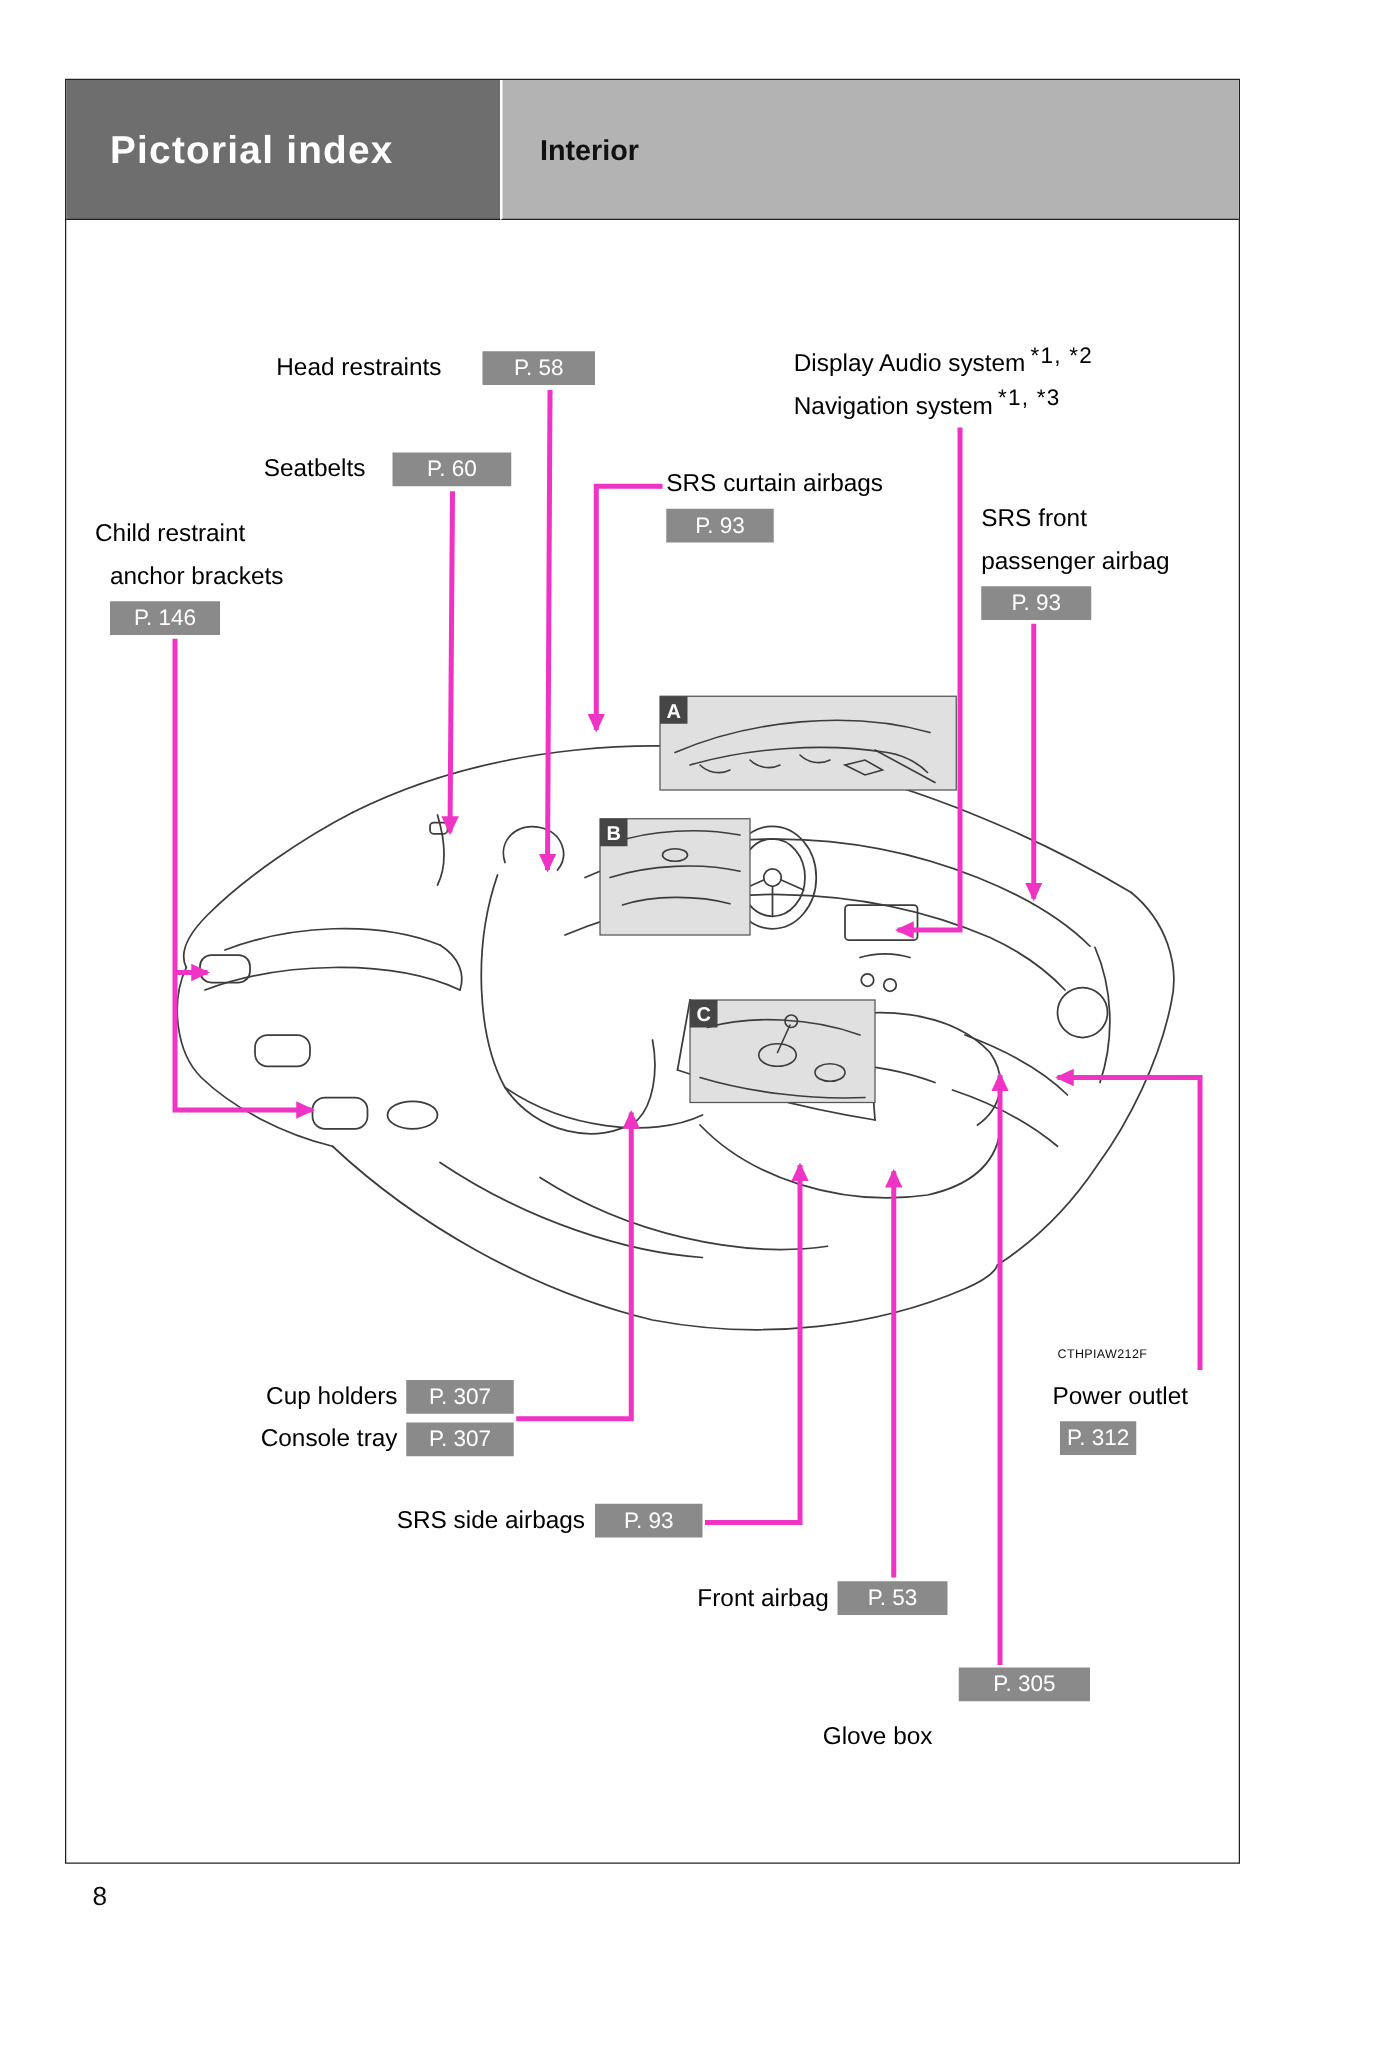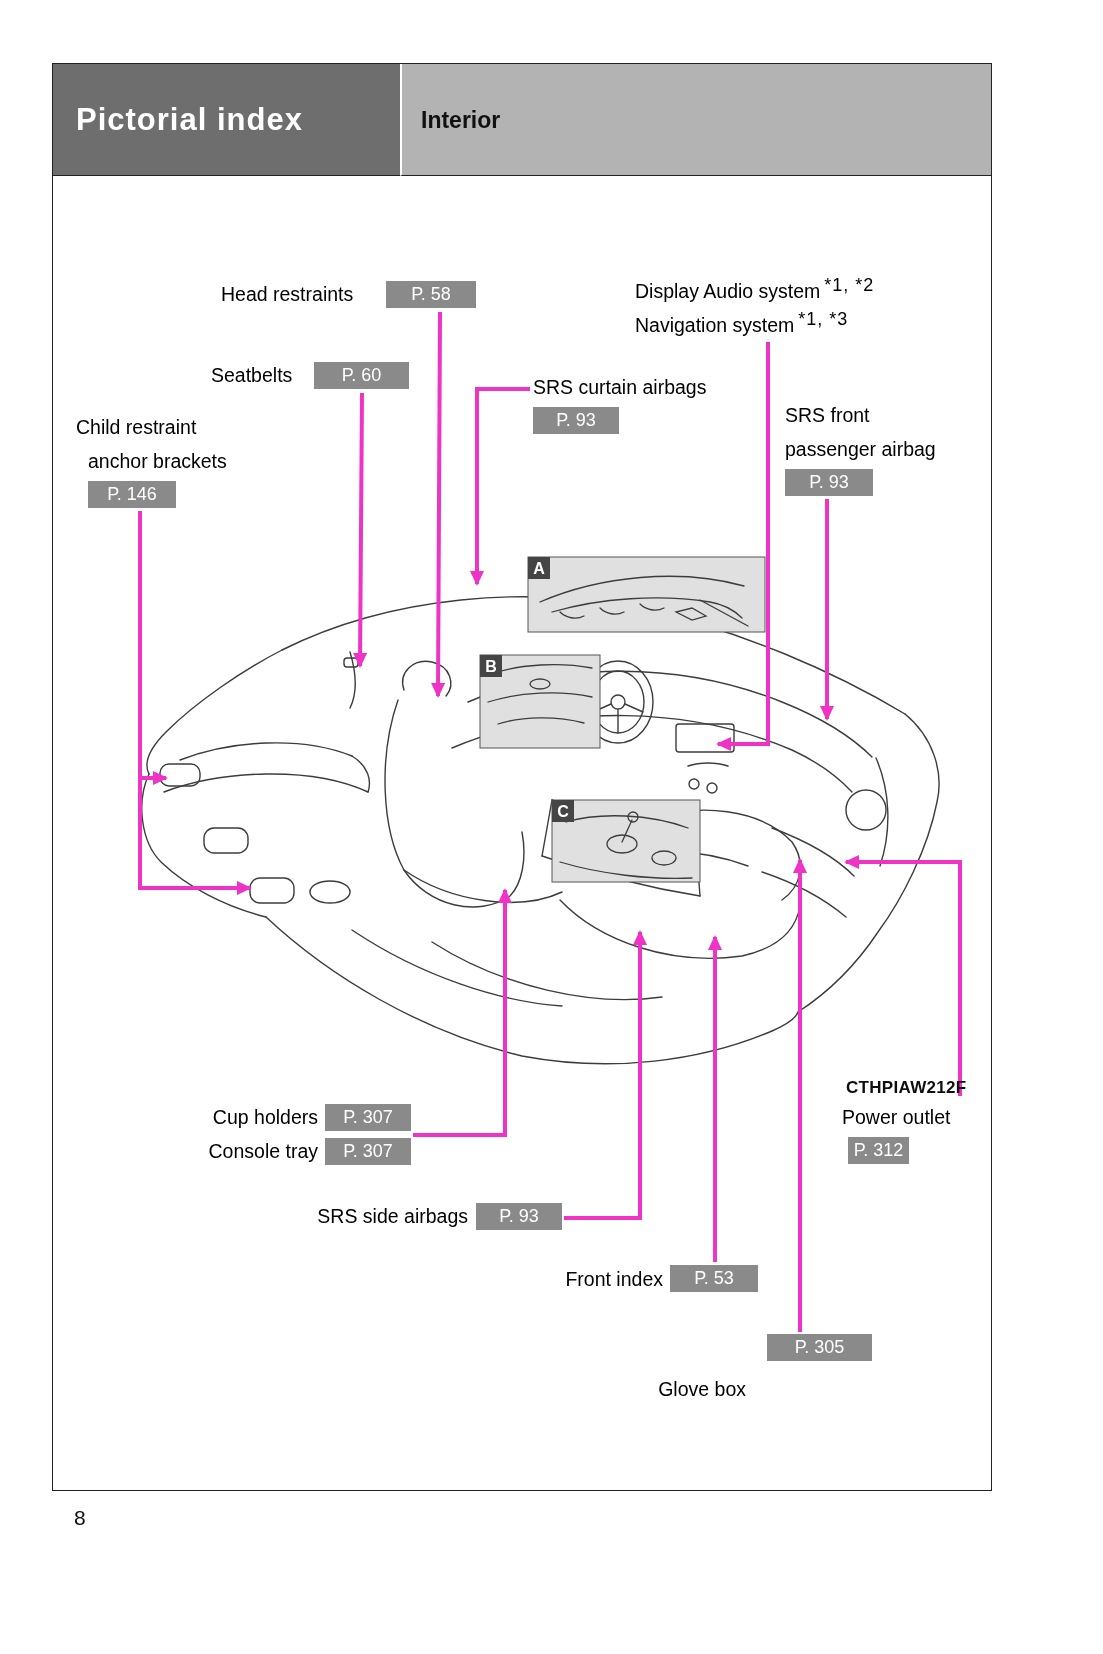--- a/index.html
+++ b/index.html
@@ -1,34 +1,34 @@
 <!DOCTYPE html>
 <html style="--accent: #ef33c4; --page-box: #8a8a8a; --header-dark: #6e6e6e; --header-light: #b3b3b3; --inset-label: #454545; --line-art: #3c3c3c;"><head>
 <meta charset="utf-8">
 <style>
   html,body{margin:0;padding:0;background:#ffffff;}
   body{width:1103px;height:1654px;position:relative;font-family:"Liberation Sans",sans-serif;color:#0e0e0e;overflow:hidden;}
   .page{position:absolute;inset:0;background:#fff;}
   .frame{position:absolute;left:52px;top:63px;width:940px;height:1428px;border:1px solid #222;background:#fff;box-sizing:border-box;}
-  .hdr-left{position:absolute;left:53px;top:64px;width:347px;height:112px;background:var(--header-dark,#6e6e6e);box-sizing:border-box;border-bottom:1px solid #222;}
+  .hdr-left{position:absolute;left:53px;top:64px;width:347px;height:112px;background:var(--header-dark,#6e6e6e);box-sizing:border-box;border-bottom:1px solid #222;padding-left:12px;}
   .hdr-left span{display:block;line-height:112px;padding-left:23px;font-size:31px;font-weight:700;letter-spacing:1px;color:#ffffff;}
   .hdr-right{position:absolute;left:400px;top:64px;width:591px;height:112px;background:var(--header-light,#b3b3b3);box-sizing:border-box;border-left:2px solid #fff;border-bottom:1px solid #222;}
-  .hdr-right span{display:block;line-height:112px;padding-left:19px;font-size:23px;font-weight:700;color:#111;}
+  .hdr-right span{display:block;line-height:112px;padding-left:30px;font-size:23px;font-weight:700;color:#111;}
   .fig-svg{position:absolute;left:0;top:0;width:1103px;height:1654px;}
   .car{fill:none;stroke:var(--line-art,#3c3c3c);stroke-width:1.4;stroke-linecap:round;stroke-linejoin:round;}
   .inset-bg{fill:#e0e0e0;stroke:#555;stroke-width:1;}
   .inset-art{fill:none;stroke:var(--line-art,#3c3c3c);stroke-width:1.3;stroke-linecap:round;}
   .inset-tag{fill:var(--inset-label,#454545);}
   .inset-letter{fill:#ffffff;font-family:"Liberation Sans",sans-serif;font-size:16px;font-weight:700;text-anchor:middle;}
   .callout{fill:none;stroke:var(--accent,#ef33c4);stroke-width:4;}
   .ah-fill{fill:var(--accent,#ef33c4);}
   .lbl{position:absolute;font-size:19.5px;white-space:nowrap;color:#000000;}
   .note{font-size:18px;position:relative;top:-7px;margin-left:4px;letter-spacing:1px;}
   .pref{position:absolute;height:27px;line-height:27px;background:var(--page-box,#8a8a8a);color:#fff;text-align:center;font-size:18px;}
-  .figcode{position:absolute;font-size:17px;font-weight:700;letter-spacing:0.3px;}
+  .figcode{position:absolute;font-size:10px;font-weight:400;letter-spacing:0.3px;}
   .pagenum{position:absolute;left:74px;top:1506px;font-size:21px;}
 </style>
 </head>
 <body>
 
 <div class="page">
 
   <div class="frame"></div>
 
   <div class="hdr-left">
@@ -173,20 +173,20 @@
 
   <div class="lbl" style="right:785px;top:1106px">Cup holders</div>
   <div class="pref" style="left:325px;top:1104px;width:86px">P. 307</div>
 
   <div class="lbl" style="right:785px;top:1140px">Console tray</div>
   <div class="pref" style="left:325px;top:1138px;width:86px">P. 307</div>
 
   <div class="lbl" style="right:635px;top:1205px">SRS side airbags</div>
   <div class="pref" style="left:476px;top:1203px;width:86px">P. 93</div>
 
-  <div class="lbl" style="right:440px;top:1268px">Front index</div>
+  <div class="lbl" style="right:440px;top:1268px">Front airbag</div>
   <div class="pref" style="left:670px;top:1265px;width:88px">P. 53</div>
 
   <div class="lbl" style="right:357px;top:1378px">Glove box</div>
   <div class="pref" style="left:767px;top:1334px;width:105px">P. 305</div>
 
   <div class="pagenum">8</div>
 </div>
 
 </body></html>

